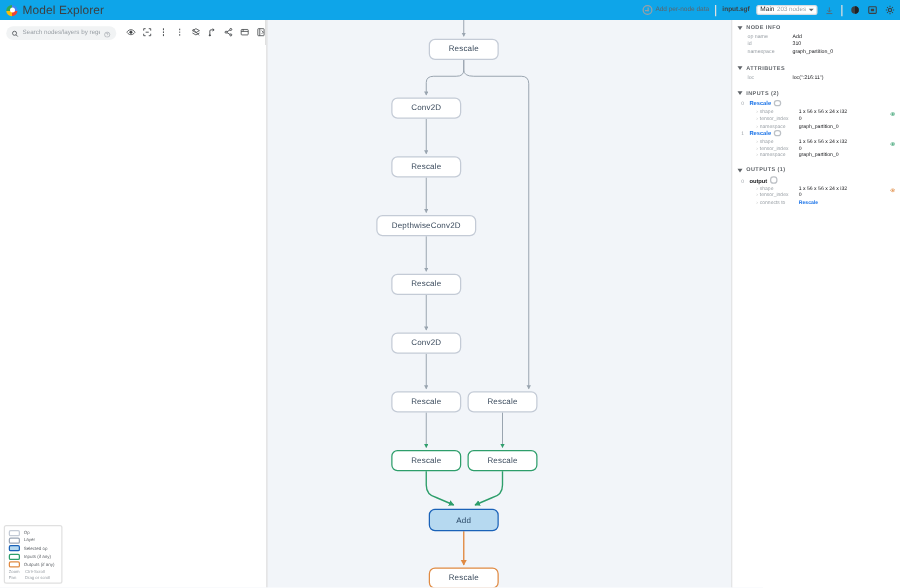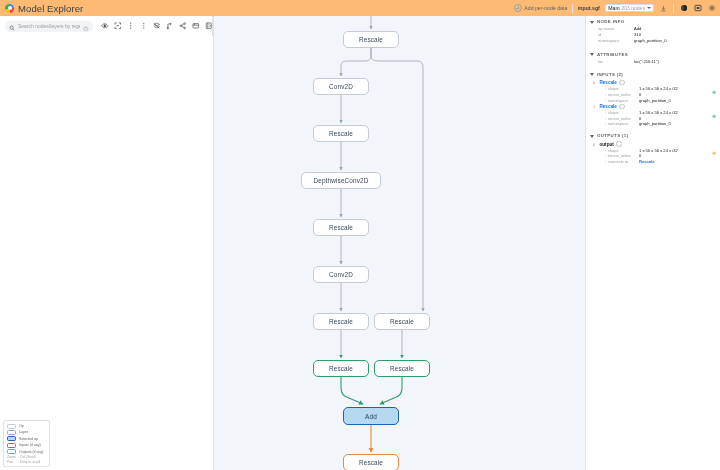--- a/index.html
+++ b/index.html
@@ -5,21 +5,21 @@
   html,body{margin:0;padding:0;}
   body{
     width:720px;height:470px;overflow:hidden;
     font-family:"Liberation Sans", sans-serif;
     background:#ffffff;color:#3c4043;
     -webkit-font-smoothing:antialiased;
   }
   #app{position:relative;width:720px;height:470px;}
 
   
-  .topbar{position:absolute;left:0;top:0;width:720px;height:16px;background:#fdba74;display:flex;align-items:center;}
+  .topbar{position:absolute;left:0;top:0;width:720px;height:16px;background:#0ea5e9;display:flex;align-items:center;}
   .brand{display:flex;align-items:center;gap:4px;padding-left:5px;}
   .brand-logo{width:9px;height:9px;border-radius:50%;
     background:conic-gradient(#4285f4 0 25%, #ea4335 0 50%, #fbbc05 0 75%, #34a853 0 100%);
     position:relative;}
   .brand-logo::after{content:"";position:absolute;left:2.5px;top:2.5px;width:4px;height:4px;border-radius:50%;background:#fff;}
   .brand-title{font-size:9.5px;color:#3c4043;letter-spacing:.1px;white-space:nowrap;}
 
   .top-right{position:absolute;right:4px;top:0;height:16px;display:flex;align-items:center;gap:5px;}
   .tr-item{display:flex;align-items:center;gap:2.5px;font-size:5.2px;color:#5f6368;white-space:nowrap;}
   .circ-plus{width:6px;height:6px;border-radius:50%;border:.6px solid #9aa0a6;position:relative;flex:none;}

